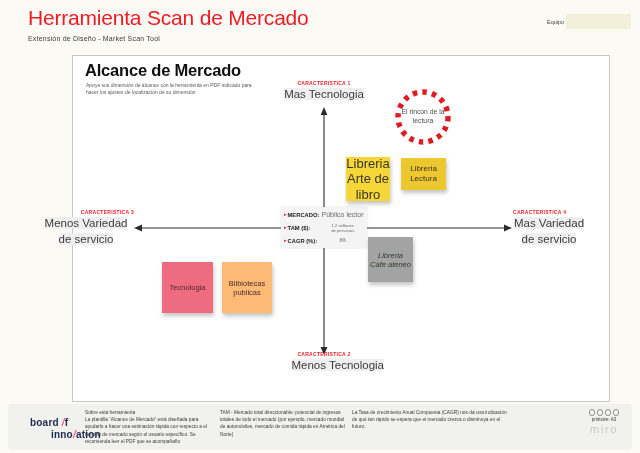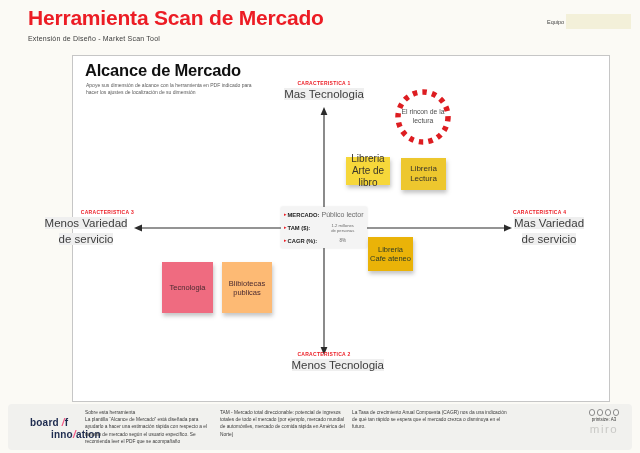--- a/index.html
+++ b/index.html
@@ -7,21 +7,21 @@
     width:640px;height:453px;position:relative;overflow:hidden;
     background:#FBFAF5;
     font-family:"Liberation Sans", sans-serif;
     color:#333;
   }
   .abs{position:absolute;}
 
   
   .page-title{
     left:28px;top:6px;
-    font-size:21px;font-weight:bold;letter-spacing:-0.2px;
+    font-size:21px;font-weight:normal;letter-spacing:-0.2px;
     color:#EC1C24;
   }
   .page-subtitle{
     left:28px;top:35px;font-size:7px;color:#3c3c3c;letter-spacing:0.2px;
   }
   .team-label{left:547px;top:19px;font-size:5.5px;color:#444;}
   .team-field{
     left:566px;top:14px;width:65px;height:15px;
     background:#F3F0D9;border:none;outline:none;
   }
@@ -71,23 +71,23 @@
   .mv-1{font-size:4.2px;line-height:1.3;}
   .mv-2{font-size:4.5px;}
 
   
   .sticky{
     display:flex;align-items:center;justify-content:center;text-align:center;
     color:#39352a;line-height:1.2;
     box-shadow:1px 3px 4px rgba(90,90,90,0.35);
     padding:2px;box-sizing:border-box;
   }
-  .sticky-1{left:346px;top:157px;width:44px;height:28px;background:#F6D73A;font-size:10px;}
+  .sticky-1{left:346px;top:157px;width:44px;height:44px;background:#F6D73A;font-size:13px;}
   .sticky-2{left:401px;top:158px;width:45px;height:32px;background:#EDC72E;font-size:8px;}
-  .sticky-3{left:368px;top:237px;width:45px;height:34px;background:#eab308;font-size:7.5px;color:#2e3c28;}
+  .sticky-3{left:368px;top:237px;width:45px;height:45px;background:#a3a3a3;font-size:7.5px;color:#2e3c28;font-style:italic;}
   .sticky-4{left:162px;top:262px;width:51px;height:51px;background:#EF6B80;font-size:7.5px;color:#4a2a30;}
   .sticky-5{left:222px;top:262px;width:50px;height:51px;background:#fdba74;font-size:7.5px;color:#4a2a30;}
 
   .circle-label{
     left:400px;top:97px;width:46px;height:40px;
     display:flex;align-items:center;justify-content:center;text-align:center;
     font-size:6.8px;color:#4f4f4f;line-height:1.3;
   }
 
   

